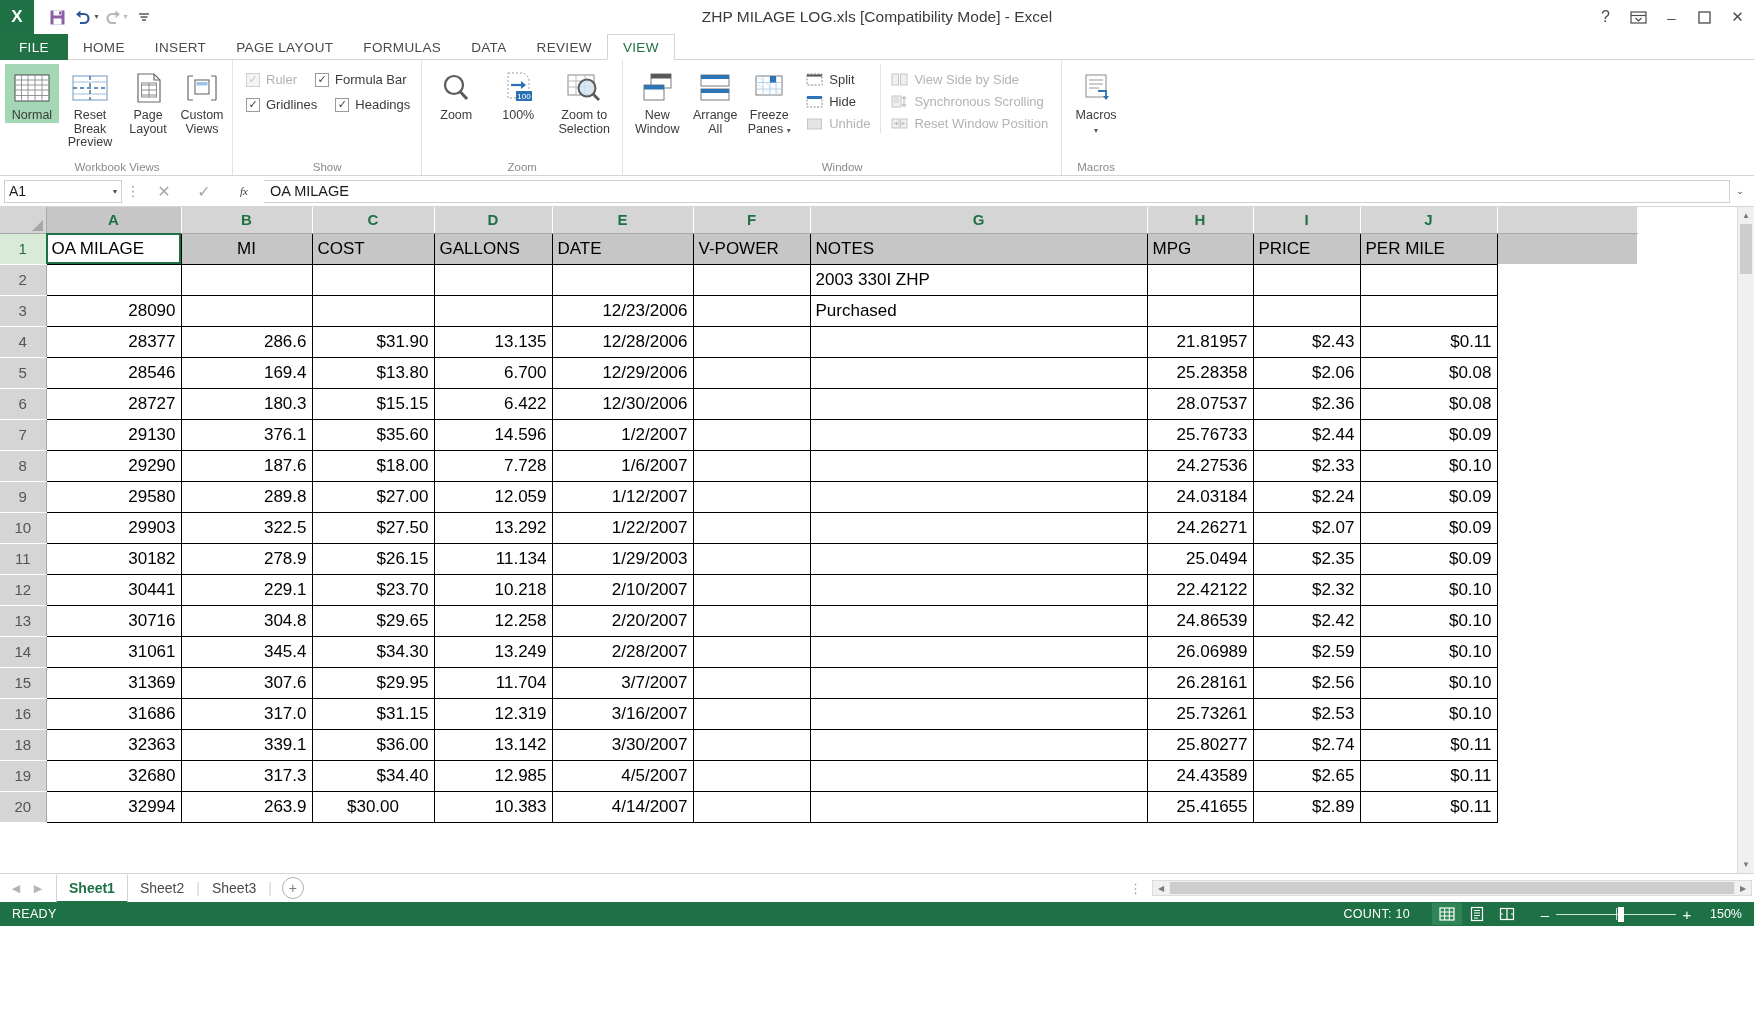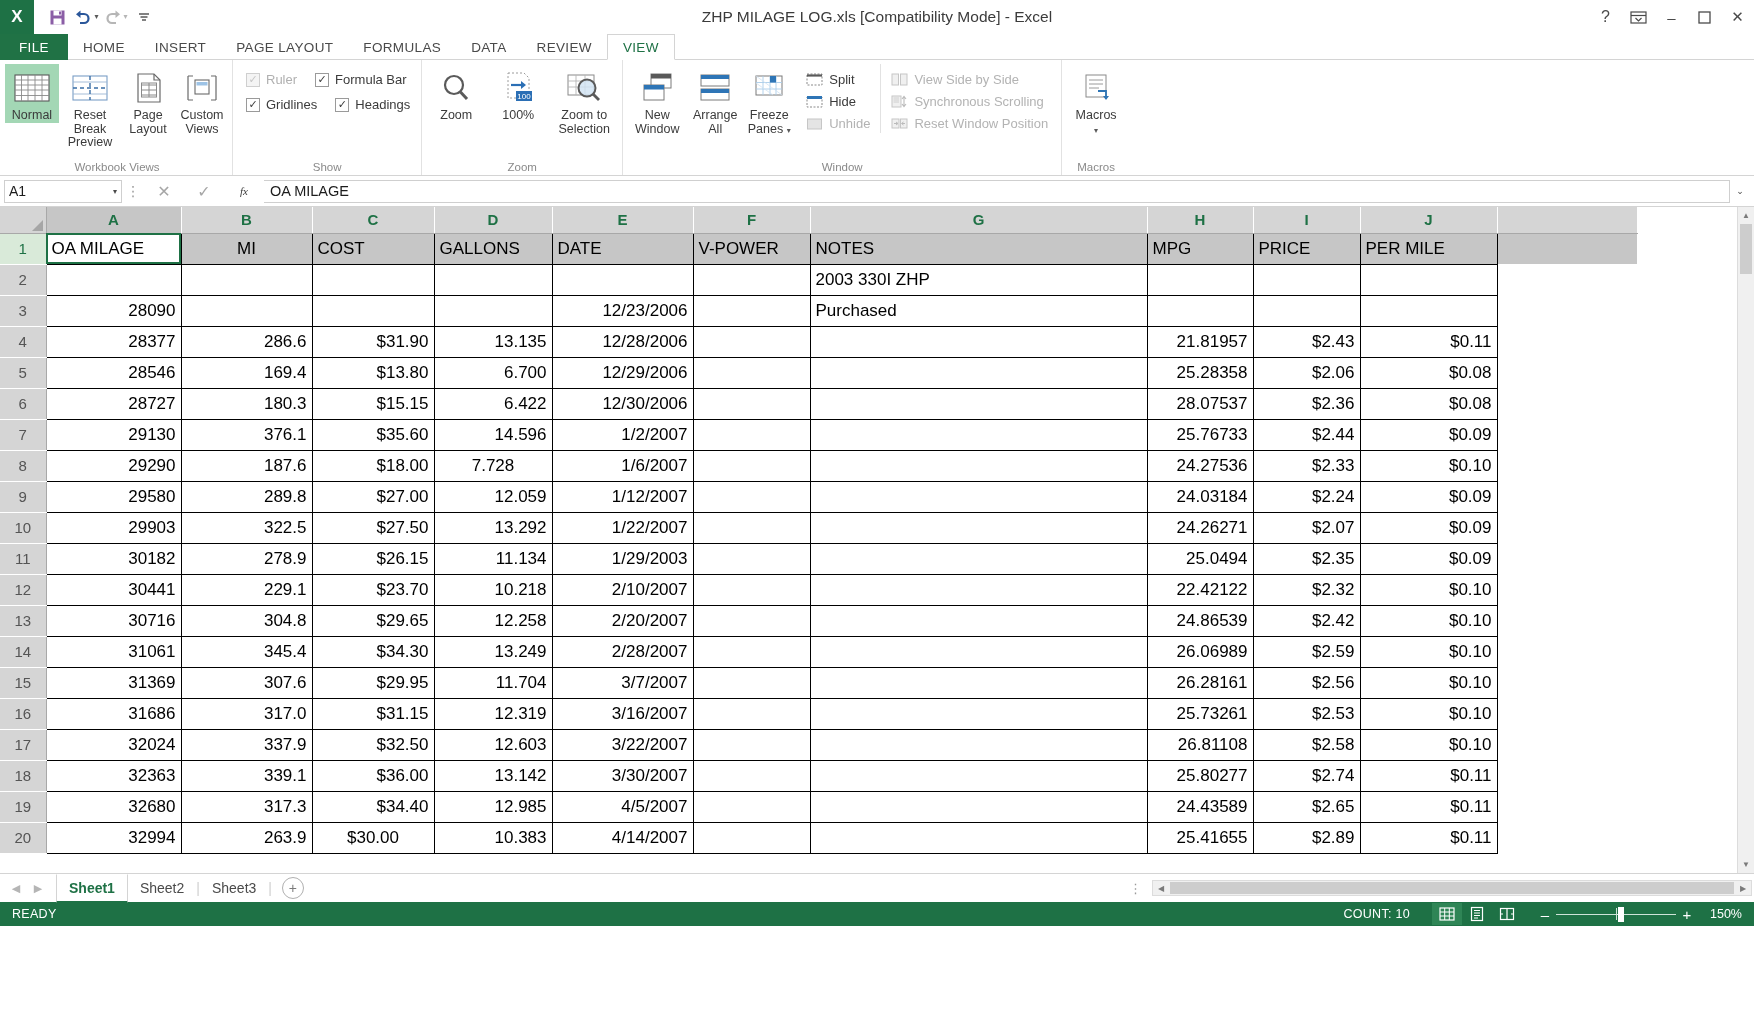--- a/index.html
+++ b/index.html
@@ -646,21 +646,21 @@
             <td class="cell num" style="width: 106px;">25.76733</td>
             <td class="cell num" style="width: 107px;">$2.44</td>
             <td class="cell num" style="width: 137px;">$0.09</td>
             <td style="width: 140px; height: 31px; background: rgb(255, 255, 255);"></td>
           </tr>
           <tr>
             <td class="rowhdr">8</td>
             <td class="cell num" style="width: 135px;">29290</td>
             <td class="cell num" style="width: 131px;">187.6</td>
             <td class="cell num" style="width: 122px;">$18.00</td>
-            <td class="cell num" style="width: 118px; text-align: center;">7.728</td>
+            <td class="cell num" style="width: 118px;">7.728</td>
             <td class="cell num" style="width: 141px;">1/6/2007</td>
             <td class="cell num" style="width: 117px;"></td>
             <td class="cell txt" style="width: 337px;"></td>
             <td class="cell num" style="width: 106px;">24.27536</td>
             <td class="cell num" style="width: 107px;">$2.33</td>
             <td class="cell num" style="width: 137px;">$0.10</td>
             <td style="width: 140px; height: 31px; background: rgb(255, 255, 255);"></td>
           </tr>
           <tr>
             <td class="rowhdr">9</td>
@@ -764,34 +764,20 @@
             <td class="rowhdr">16</td>
             <td class="cell num" style="width: 135px;">31686</td>
             <td class="cell num" style="width: 131px;">317.0</td>
             <td class="cell num" style="width: 122px;">$31.15</td>
             <td class="cell num" style="width: 118px;">12.319</td>
             <td class="cell num" style="width: 141px;">3/16/2007</td>
             <td class="cell num" style="width: 117px;"></td>
             <td class="cell txt" style="width: 337px;"></td>
             <td class="cell num" style="width: 106px;">25.73261</td>
             <td class="cell num" style="width: 107px;">$2.53</td>
-            <td class="cell num" style="width: 137px;">$0.10</td>
-            <td style="width: 140px; height: 31px; background: rgb(255, 255, 255);"></td>
-          </tr>
-          <tr>
-            <td class="rowhdr">17</td>
-            <td class="cell num" style="width: 135px;">32024</td>
-            <td class="cell num" style="width: 131px;">337.9</td>
-            <td class="cell num" style="width: 122px;">$32.50</td>
-            <td class="cell num" style="width: 118px;">12.603</td>
-            <td class="cell num" style="width: 141px;">3/22/2007</td>
-            <td class="cell num" style="width: 117px;"></td>
-            <td class="cell txt" style="width: 337px;"></td>
-            <td class="cell num" style="width: 106px;">26.81108</td>
-            <td class="cell num" style="width: 107px;">$2.58</td>
             <td class="cell num" style="width: 137px;">$0.10</td>
             <td style="width: 140px; height: 31px; background: rgb(255, 255, 255);"></td>
           </tr>
           <tr>
             <td class="rowhdr">18</td>
             <td class="cell num" style="width: 135px;">32363</td>
             <td class="cell num" style="width: 131px;">339.1</td>
             <td class="cell num" style="width: 122px;">$36.00</td>
             <td class="cell num" style="width: 118px;">13.142</td>
             <td class="cell num" style="width: 141px;">3/30/2007</td>

